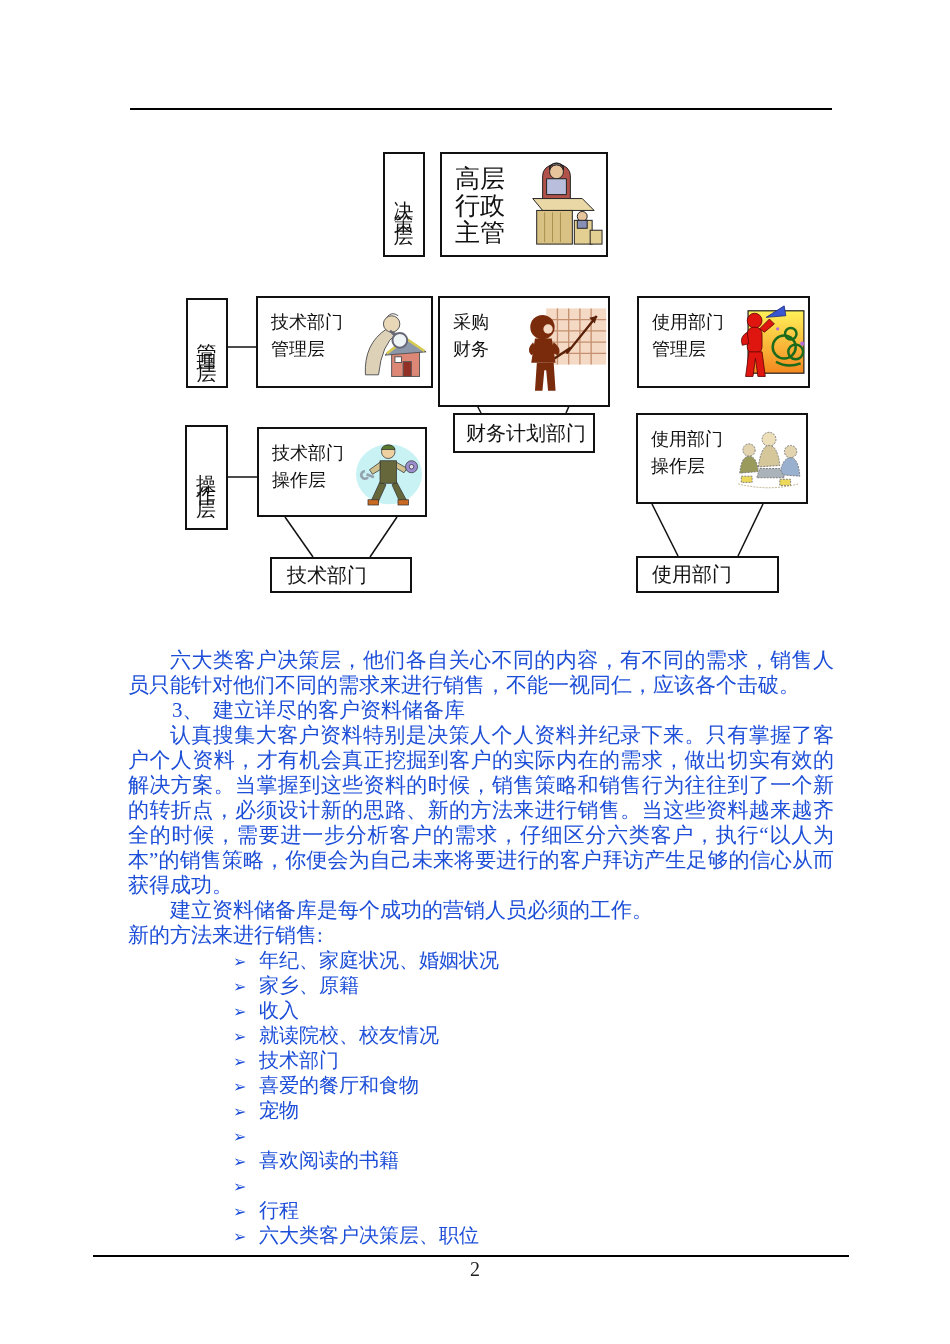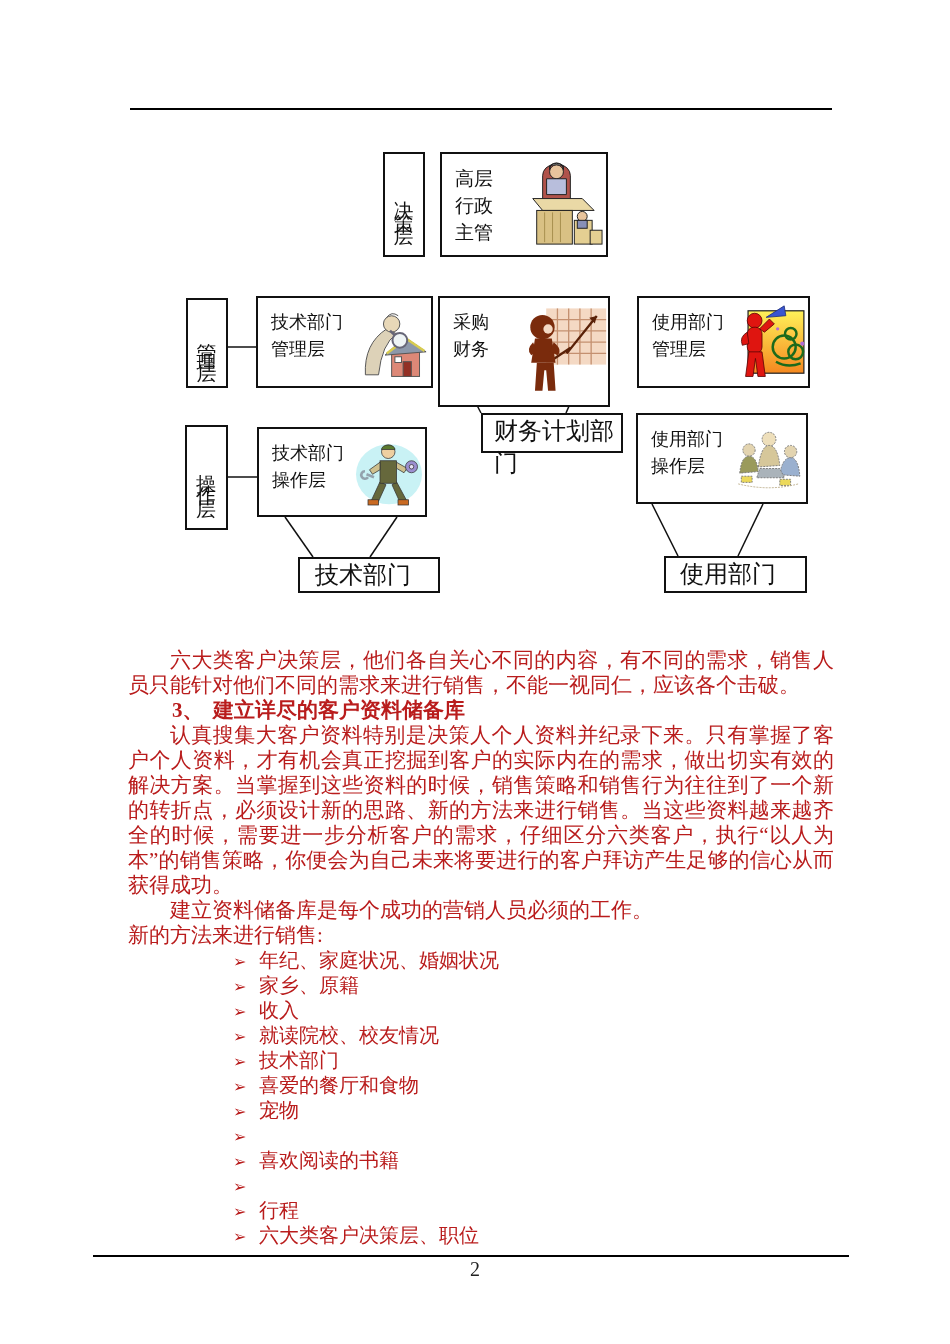--- a/index.html
+++ b/index.html
@@ -19,34 +19,34 @@
   }
   .vbox { display:flex; align-items:center; justify-content:center; }
   .vlabel {
     writing-mode:vertical-rl; text-orientation:upright;
     font-size:20px; letter-spacing:13px; line-height:1;
   }
   .picbox { display:flex; overflow:hidden; }
   .boxtext { flex-shrink:0; padding:11px 0 0 13px; font-size:18px; line-height:27px; white-space:nowrap; }
   .boxtext div { height:27px; }
   .picbox svg { flex:1 1 auto; min-width:0; }
-  .smallbox { display:flex; font-size:24px;margin-left:28px; }
+  .smallbox { display:flex; align-items:center; font-size:20px; }
   #finance-plan-box { padding-left:11px; }
   #tech-dept-box { padding-left:15px; }
   #use-dept-box { padding-left:14px; }
   #connector-overlay { position:absolute; left:0; top:0; pointer-events:none; }
 
   
   .textblock {
     position:absolute; left:128px; top:648px; width:706px;
-    font-size:21px; line-height:25px; text-align:justify; color:#b91c1c;
+    font-size:21px; line-height:25px; text-align:justify; color:#1d4ed8;
   }
   .textblock p { margin:0; }
   .indent { text-indent:2em; }
-  .heading { margin:8px 0 0 0; font-weight:bold; }
+  .heading { margin:8px 0 0 0; font-weight:normal; }
   .heading .hnum { display:inline-block; width:41px; margin-left:44px; }
   ul.bullets { list-style:none; margin:0; padding:0; }
   ul.bullets li { position:relative; padding-left:131px; line-height:25px; height:25px; font-size:20px; white-space:nowrap; }
   ul.bullets .arrow {
     position:absolute; left:105px; top:1px; font-size:16px;
     font-family:"DejaVu Sans",sans-serif;
   }
   .pagenum { position:absolute; left:0; right:0; top:1258px; text-align:center; font-size:20px; color:#222; }
 </style>
 </head>
@@ -73,21 +73,21 @@
     <span class="vlabel">决策层</span>
   </div>
   <div class="dbox vbox" style="left:186px;top:298px;width:42px;height:90px;">
     <span class="vlabel" style="letter-spacing:10px;">管理层</span>
   </div>
   <div class="dbox vbox" style="left:185px;top:425px;width:43px;height:105px;">
     <span class="vlabel">操作层</span>
   </div>
 
   <div class="dbox picbox" style="left:440px;top:152px;width:168px;height:105px;">
-    <div class="boxtext" style="width:52px;font-size:19px;">
+    <div class="boxtext" style="width:52px;font-size:25px;">
       <div>高层</div>
       <div>行政</div>
       <div>主管</div>
     </div>
     <svg viewBox="0 0 100 100">
       <g stroke="#222" stroke-width="1">
         <rect x="36" y="10" width="28" height="48" rx="11" fill="#b0524a"></rect>
         <circle cx="50" cy="17" r="7" fill="#e8c49c"></circle>
         <path d="M43 15 a7 7 0 0 1 14 0 l0 -4 a8 5 0 0 0 -14 0 z" fill="#1a1a1a"></path>
         <path d="M40 24 h20 v16 h-20 z" fill="#b8bedc"></path>

